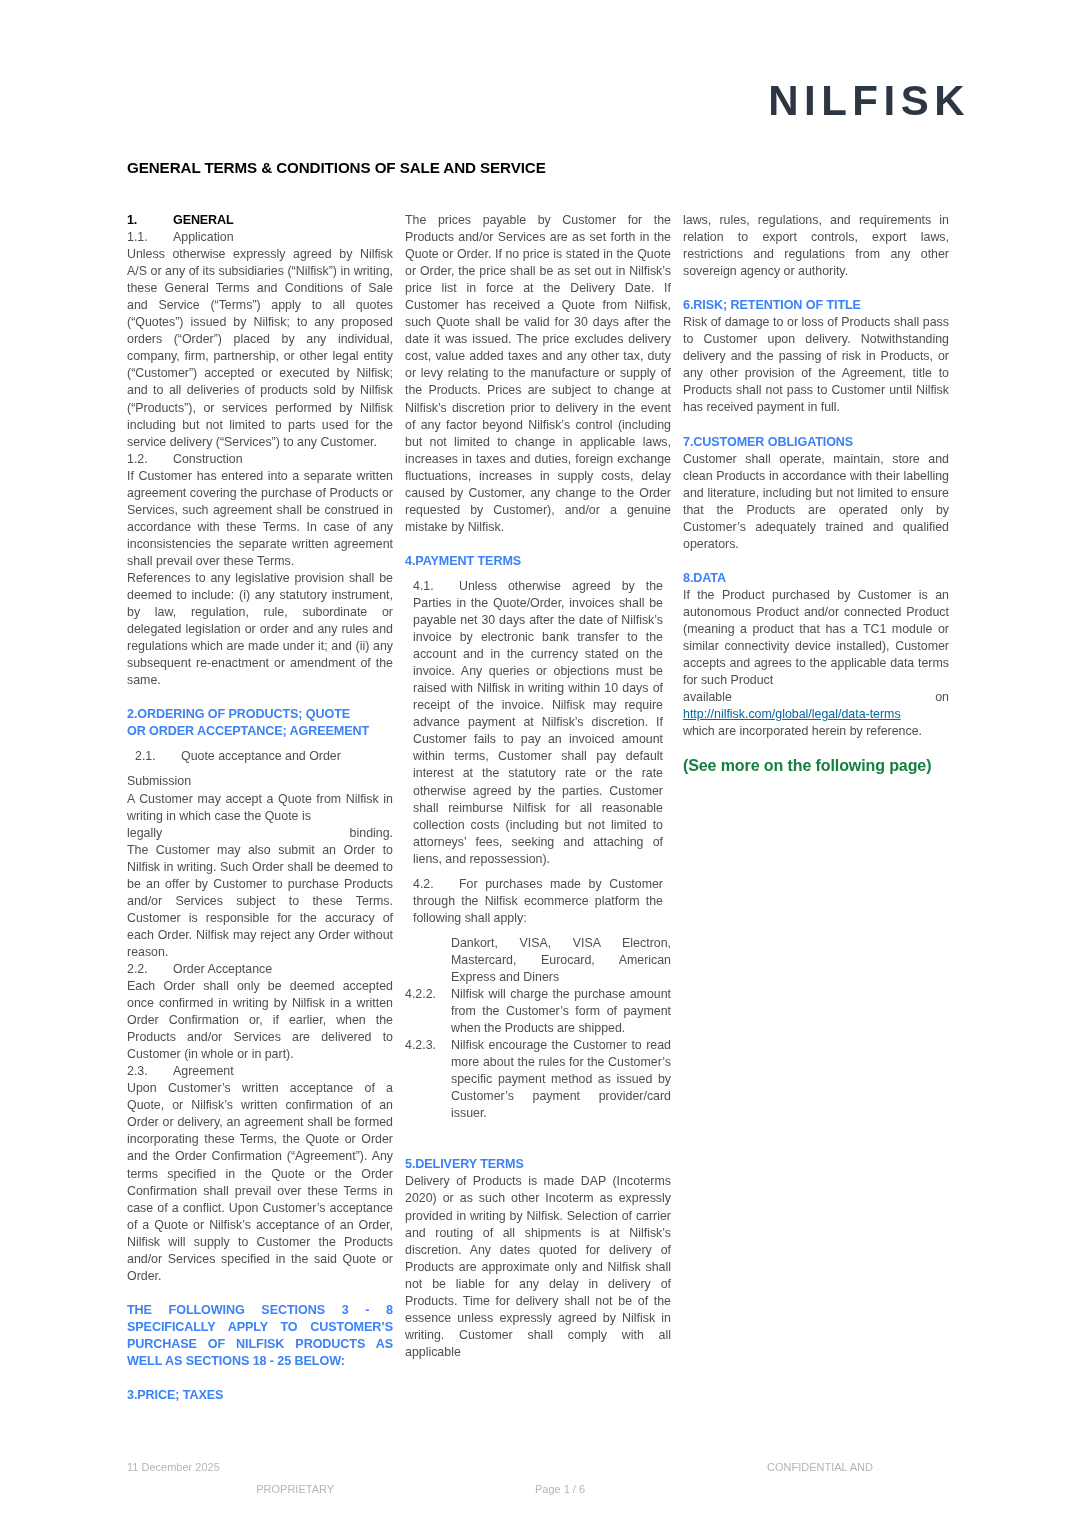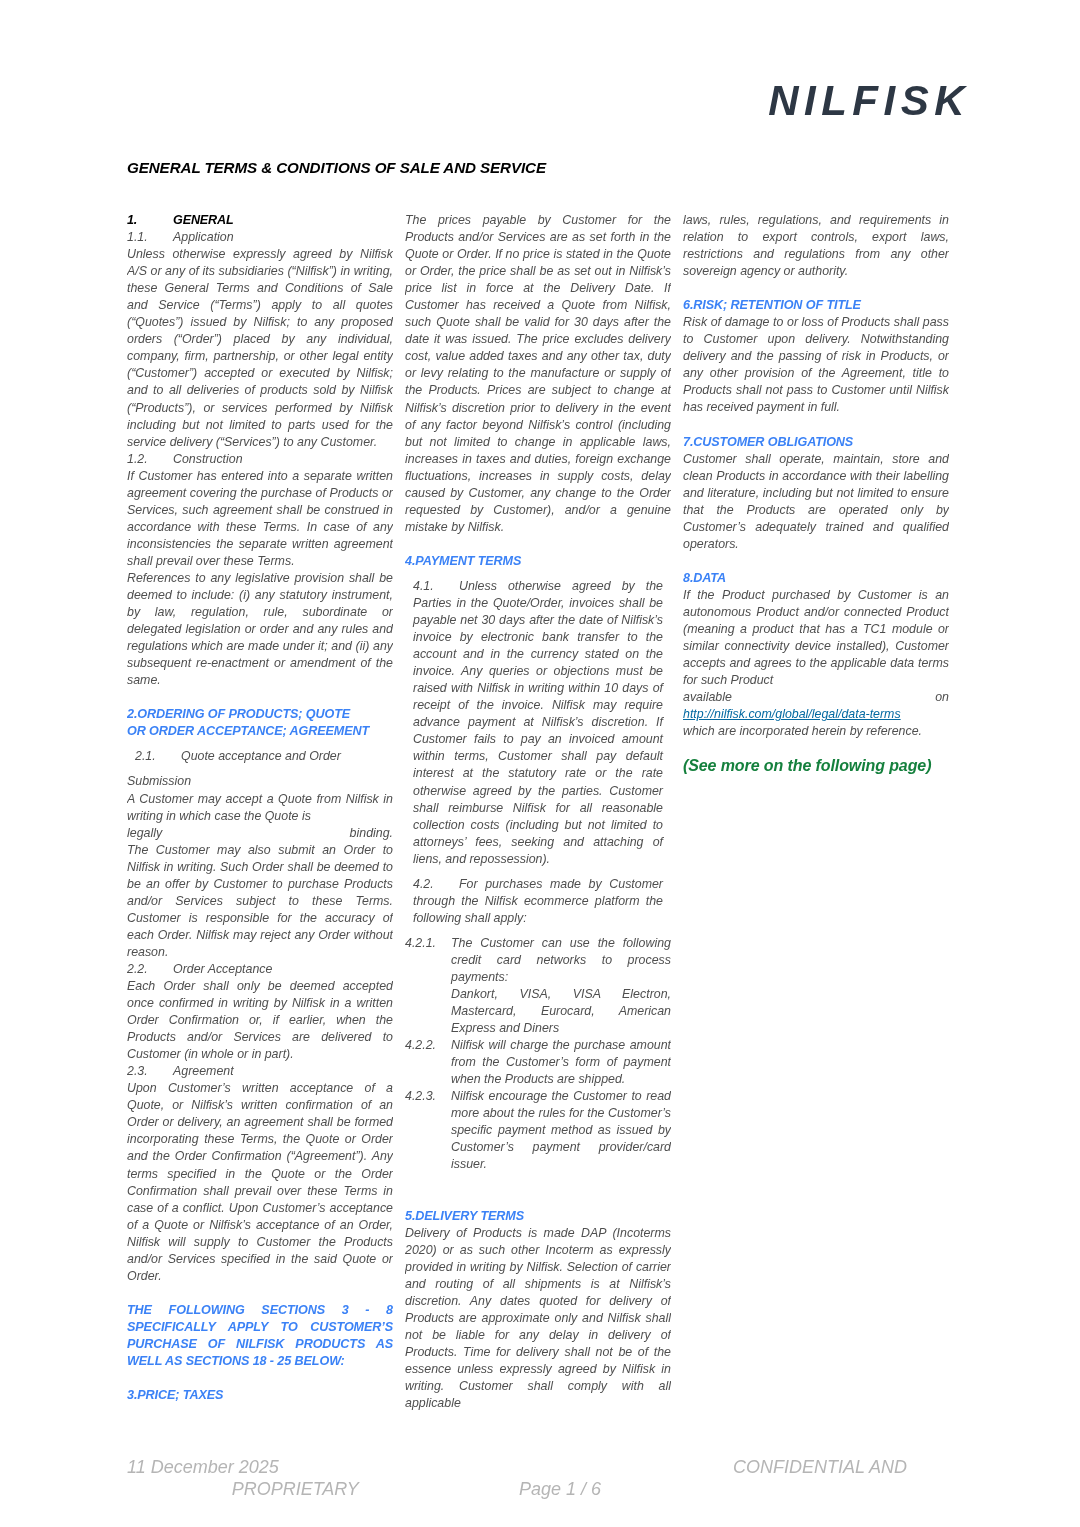--- a/index.html
+++ b/index.html
@@ -11,21 +11,20 @@
     font-family: "Liberation Sans", sans-serif;
     color: #4a4a4a;
   }
   .page {
     position: relative;
     width: 1080px;
     height: 1518px;
     background: #ffffff;
     overflow: hidden;
     box-sizing: border-box;
-    font-style: italic;
   }
 
   
   .logo-wrap {
     position: absolute;
     top: 78px;
     right: 110px;
     height: 46px;
     display: flex;
     align-items: center;
@@ -173,21 +172,21 @@
     line-height: 17.05px;
     letter-spacing: -0.1px;
   }
 
   
   .footer {
     position: absolute;
     left: 127px;
     top: 1456px;
     width: 838px;
-    font-size: 18px;
+    font-size: 11px;
     line-height: 22px;
     color: #b5b5b5;
   }
   .footer-row {
     display: flex;
     align-items: flex-start;
     justify-content: space-between;
   }
   .footer-left { width: 290px; text-align: left; }
   .footer-center { width: 258px; text-align: center; }
@@ -262,21 +261,20 @@
       <p class="p">The prices payable by Customer for the Products and/or Services are as set forth in the Quote or Order. If no price is stated in the Quote or Order, the price shall be as set out in Nilfisk’s price list in force at the Delivery Date. If Customer has received a Quote from Nilfisk, such Quote shall be valid for 30 days after the date it was issued. The price excludes delivery cost, value added taxes and any other tax, duty or levy relating to the manufacture or supply of the Products. Prices are subject to change at Nilfisk’s discretion prior to delivery in the event of any factor beyond Nilfisk’s control (including but not limited to change in applicable laws, increases in taxes and duties, foreign exchange fluctuations, increases in supply costs, delay caused by Customer, any change to the Order requested by Customer), and/or a genuine mistake by Nilfisk.</p>
 
       <div class="gap-sm"></div>
 
       <div class="bold-block left"><span class="num">4.</span><span>PAYMENT TERMS</span></div>
 
       <p class="clause"><span class="num">4.1.</span><span>Unless otherwise agreed by the Parties in the Quote/Order, invoices shall be payable net 30 days after the date of Nilfisk’s invoice by electronic bank transfer to the account and in the currency stated on the invoice. Any queries or objections must be raised with Nilfisk in writing within 10 days of receipt of the invoice. Nilfisk may require advance payment at Nilfisk’s discretion. If Customer fails to pay an invoiced amount within terms, Customer shall pay default interest at the statutory rate or the rate otherwise agreed by the parties. Customer shall reimburse Nilfisk for all reasonable collection costs (including but not limited to attorneys’ fees, seeking and attaching of liens, and repossession).</span></p>
 
       <p class="clause"><span class="num">4.2.</span><span>For purchases made by Customer through the Nilfisk ecommerce platform the following shall apply:</span></p>
 
-      <p class="subclause"><span class="num">4.2.1.</span><span>The Customer can use the following credit card networks to process payments:</span></p>
       <p class="subclause-body">Dankort, VISA, VISA Electron, Mastercard, Eurocard, American Express and Diners</p>
 
       <p class="subclause"><span class="num">4.2.2.</span><span>Nilfisk will charge the purchase amount from the Customer’s form of payment when the Products are shipped.</span></p>
 
       <p class="subclause"><span class="num">4.2.3.</span><span>Nilfisk encourage the Customer to read more about the rules for the Customer’s specific payment method as issued by Customer’s payment provider/card issuer.</span></p>
 
       <div class="gap-sm"></div>
       <div class="gap-sm"></div>
 
       <div class="bold-block left"><span class="num">5.</span><span>DELIVERY TERMS</span></div>

